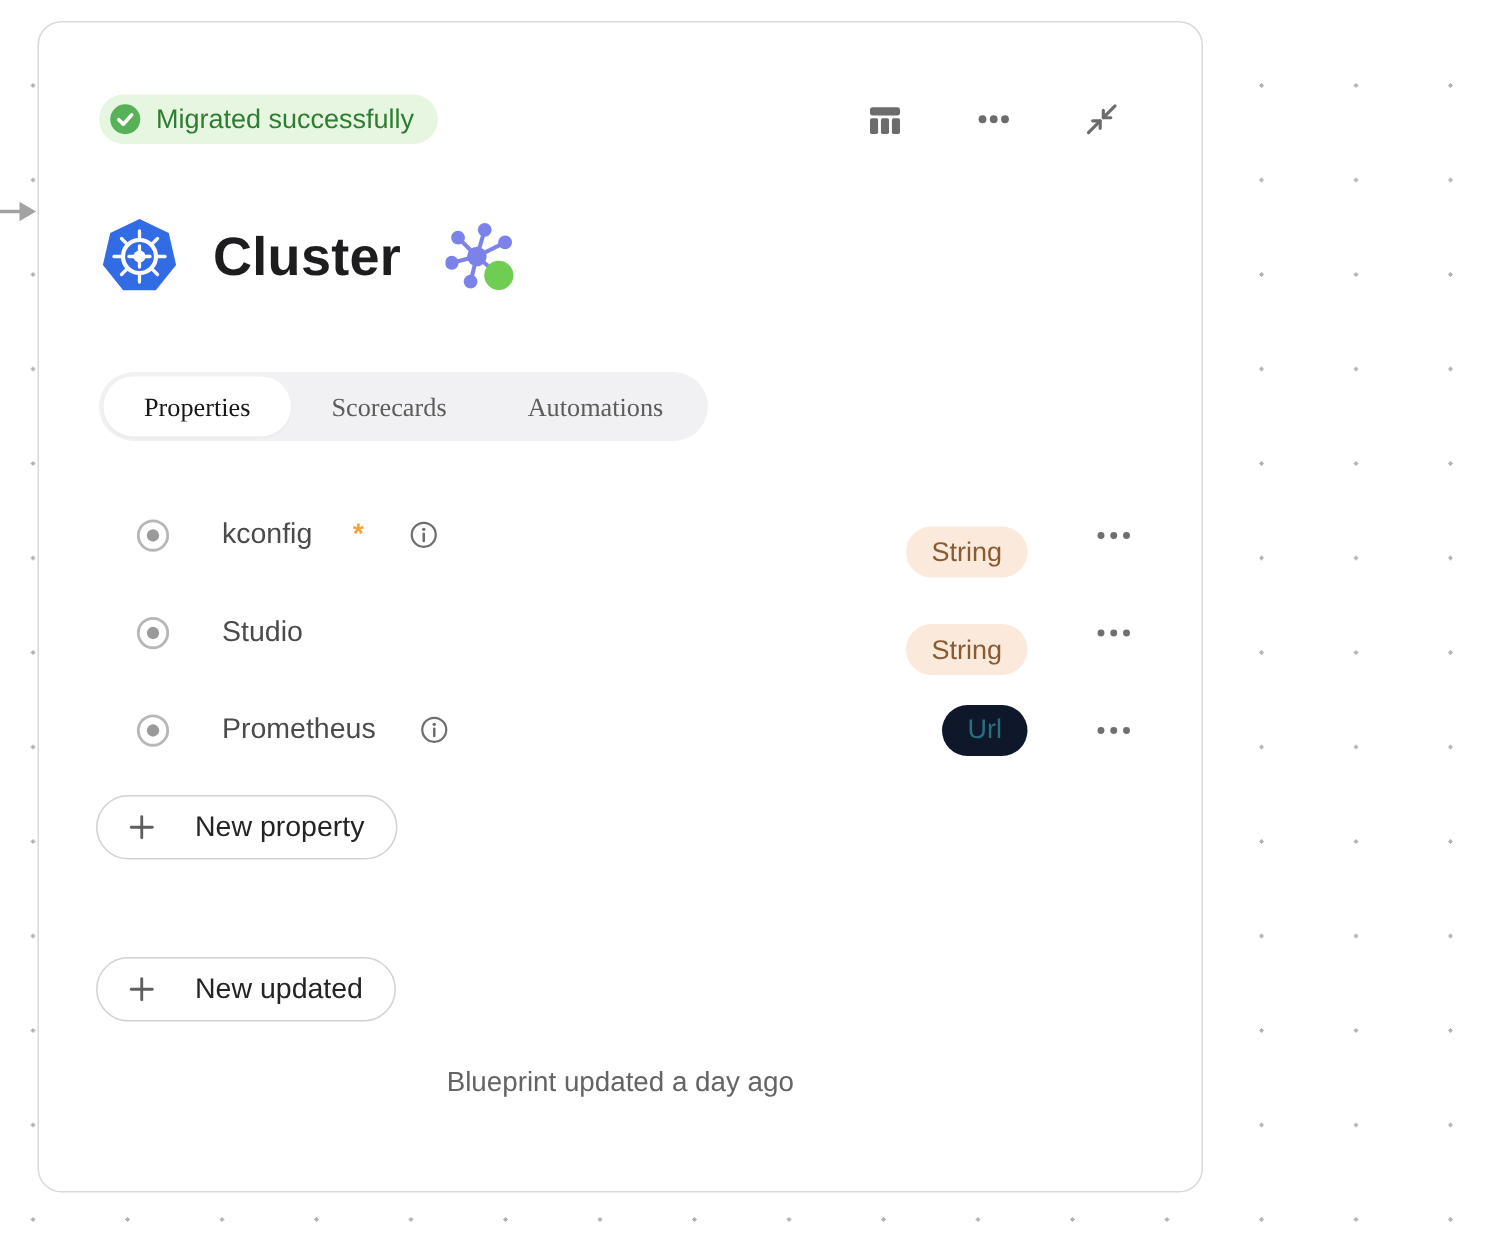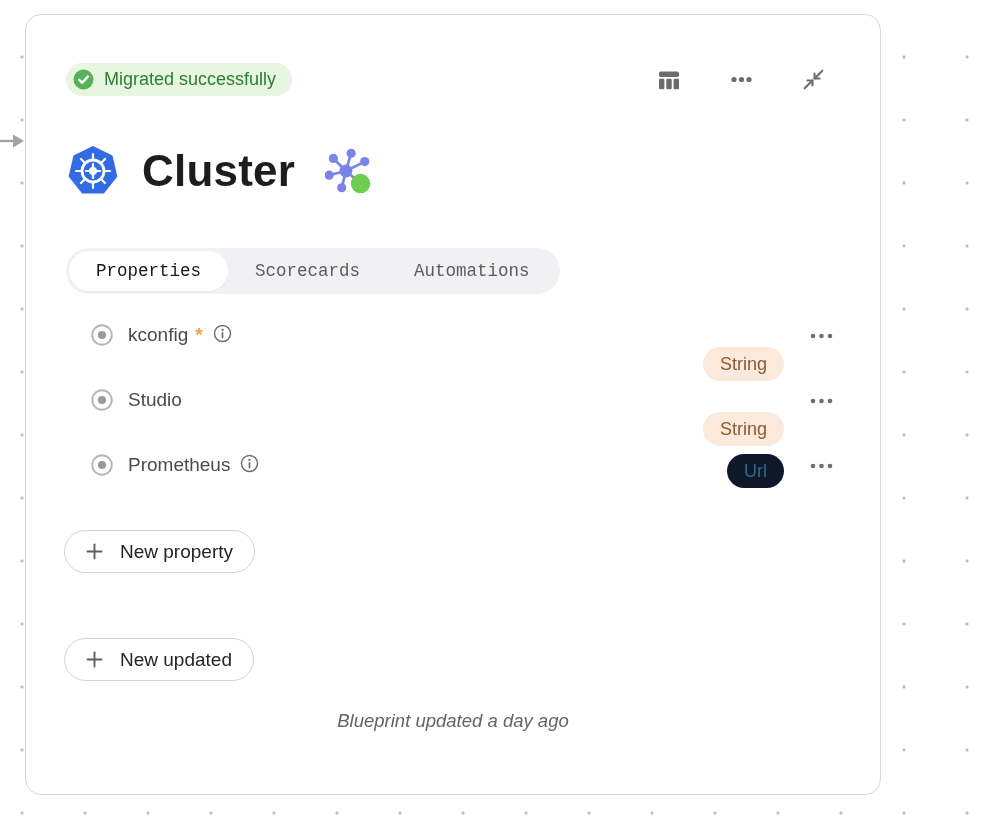--- a/index.html
+++ b/index.html
@@ -9,80 +9,80 @@
     position: relative;
     overflow: hidden;
     font-family: "Liberation Sans", sans-serif;
     background-color: #ffffff;
     background-image: radial-gradient(circle, #b3b3b3 1.3px, transparent 1.5px);
     background-size: 63px 63px;
     background-position: -9.5px 25.5px;
   }
   .card {
     position: absolute; left: 25px; top: 14px;
-    width: 856px; height: 781px;
+    width: 777px; height: 781px;
     background: #ffffff;
     border: 1.5px solid #d9d9d9;
     border-radius: 16px;
     padding: 0 40px;
   }
   .edge-arrow { position: absolute; left: 0; top: 131px; }
 
   .top-row { display: flex; align-items: center; justify-content: space-between; margin-top: 48px; }
   .status-badge {
     display: inline-flex; align-items: center; gap: 10px;
     background: #e7f6e1; color: #2e7d32;
     border-radius: 17px; padding: 6px 16px 6px 7px;
     font-size: 18px; font-weight: 500;
   }
   .toolbar { display: flex; align-items: center; gap: 46px; margin-right: 14px; }
   .icon-btn { background: none; border: none; padding: 0; cursor: pointer; display: flex; align-items: center; }
 
   .title-row { display: flex; align-items: center; gap: 22px; margin-top: 48px; }
-  .page-title { font-size: 44px; font-weight: 700; color: #1d1d1f; margin: 0; letter-spacing: 0.2px; }
+  .page-title { font-size: 36px; font-weight: 700; color: #1d1d1f; margin: 0; letter-spacing: 0.2px; }
   .graph-ic { margin-left: 8px; display: flex; }
 
   .tab-bar-wrap { margin-top: 50px; }
   .tab-bar {
     display: inline-flex; align-items: center;
     background: #f1f1f3; border-radius: 23px; padding: 3px; height: 46px;
   }
   .tab {
-    border: none; background: transparent; font-family: Liberation Mono, monospace;
+    border: none; background: transparent; font-family: Liberation Serif, serif;
     font-size: 17.5px; color: #5c5c5c;
     padding: 0 27px; height: 40px; border-radius: 20px; cursor: pointer;
   }
   .tab.active { background: #ffffff; color: #171717; font-weight: 500; box-shadow: 0 1px 2px rgba(0,0,0,0.04); }
 
   .property-list { margin-top: 30px; }
-  .prop-row { display: flex; align-items: flex-start; height: 65px; padding-left: 25px; }
+  .prop-row { display: flex; align-items: center; height: 65px; padding-left: 25px; gap: 20px; }
   .radio-ic { display: flex; }
   .prop-name { font-size: 19px; color: #4b4b4b; margin-left: 15px; }
   .required { color: #f2a33c; font-size: 19px; font-weight: 700; margin-left: 7px; }
   .info-ic { margin-left: 10px; display: flex; background: none; border: none; padding: 0; cursor: pointer; }
   .spacer { flex: 1; }
   .type-badge {
     height: 34px; display: inline-flex; align-items: center;
     padding: 0 17px; border-radius: 17px; font-size: 18px; font-weight: 500;
   }
   .type-string { background: #fbeadb; color: #8a5a33; margin-top: 23px; }
   .type-url { background: #0f172a; color: #2a6e80; }
   .row-menu { margin-left: 18px; width: 38px; display: flex; justify-content: center; background: none; border: none; padding: 6px 0; cursor: pointer; }
 
   .btn-row { display: block; }
   .pill-btn {
-    display: inline-flex; align-items: center; gap: 17px;
+    display: inline-flex; align-items: center; gap: 27px;
     border: 1.5px solid #d2d2d2; background: #fff; border-radius: 22px;
     height: 43px; padding: 0 21px;
     font-size: 19px; color: #242424; font-family: inherit; cursor: pointer;
   }
   .btn-row.first { margin-top: 11px; margin-left: -2px; }
   .btn-row.second { margin-top: 65px; margin-left: -2px; }
 
-  .footer-text { text-align: center; margin-top: 29px; font-size: 18.5px; color: #646464; font-style: italic; }
+  .footer-text { text-align: center; margin-top: 29px; font-size: 18.5px; color: #646464; }
 </style>
 </head>
 <body>
 
 <svg class="edge-arrow" width="25" height="20" viewBox="0 0 25 20">
   <line x1="0" y1="10" x2="14" y2="10" stroke="#a2a2a2" stroke-width="2.4"></line>
   <polygon points="13,3.5 24,10 13,16.5" fill="#a2a2a2"></polygon>
 </svg>
 
 <div class="card">

